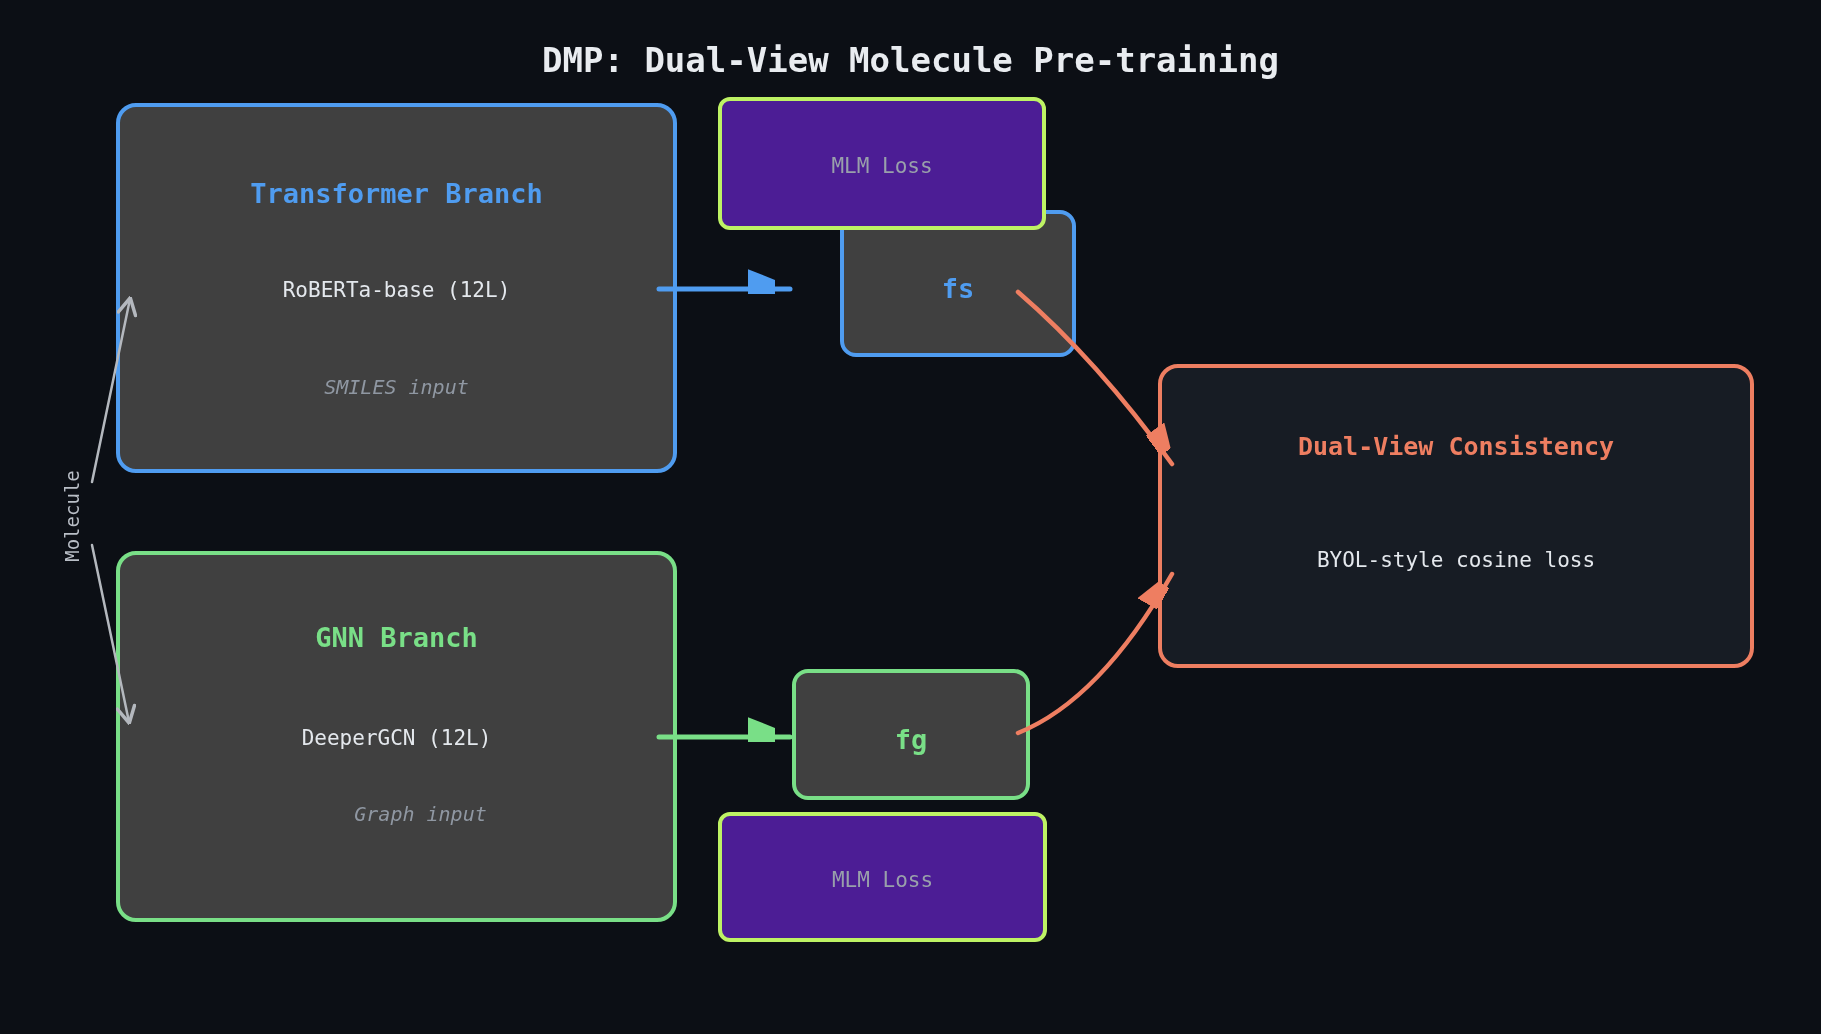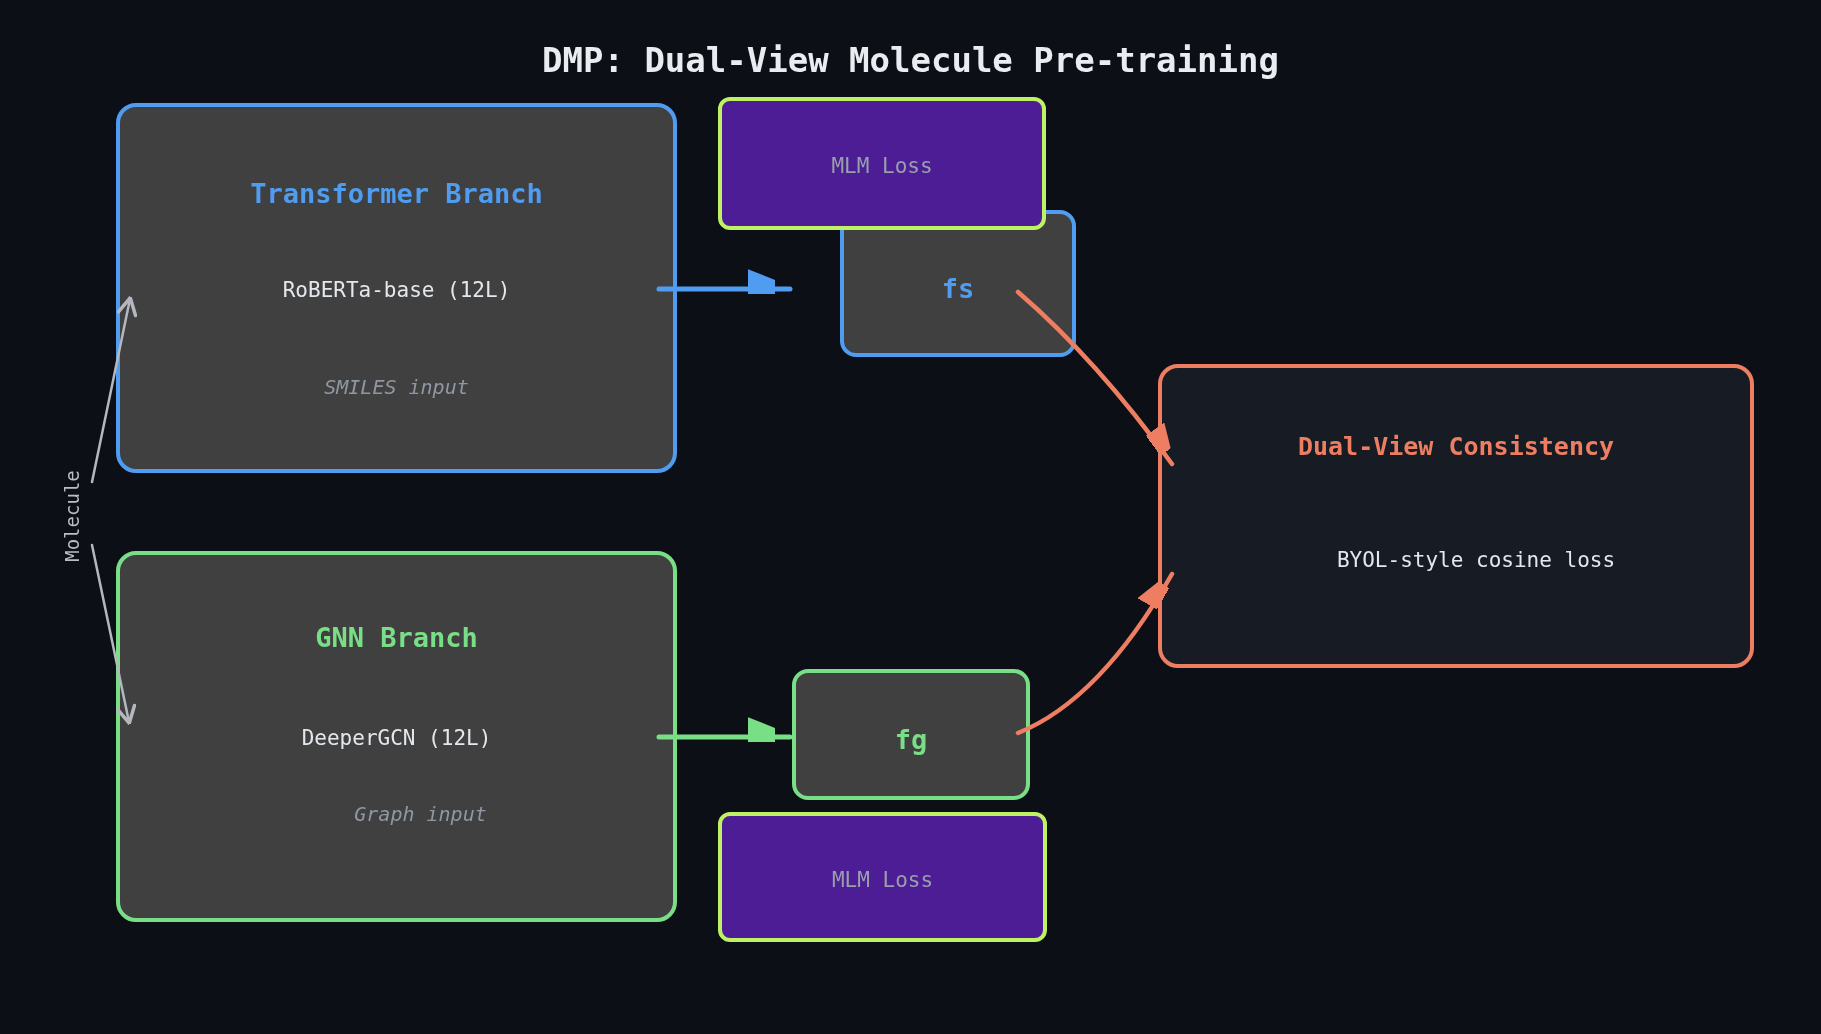--- a/index.html
+++ b/index.html
@@ -46,21 +46,21 @@
   
   .fs{left:792px;top:210px;width:236px;height:147px;border:4px solid #4f9cf0;border-radius:16px;z-index:1;margin-left:48px;}
   .fg{left:792px;top:669px;width:238px;height:131px;border:4px solid #79df87;border-radius:16px;z-index:1;padding-left:12px;}
   .proj-label{font-size:27px;font-weight:bold;line-height:30px;}
   .fs .proj-label{top:60px;color:#4f9cf0;}
   .fg .proj-label{top:52px;color:#79df87;}
 
   
   .dual{left:1158px;top:364px;width:596px;height:304px;background:#171c24;border:4px solid #ee7e61;border-radius:20px;z-index:1;}
   .dual-title{top:64px;font-size:25px;font-weight:bold;line-height:30px;color:#ee7e61;}
-  .dual-sub{top:179px;font-size:21px;line-height:26px;color:#e4e8ed;padding-left:20px;}
+  .dual-sub{top:179px;font-size:21px;line-height:26px;color:#e4e8ed;}
 
   
   .molecule{
     left:72px;top:516px;
     transform:translate(-50%,-50%) rotate(-90deg);
     font-size:19px;color:#b9bec6;white-space:nowrap;
     z-index:1;
   }
 
   svg.arrows{position:absolute;left:0;top:0;z-index:3;}

